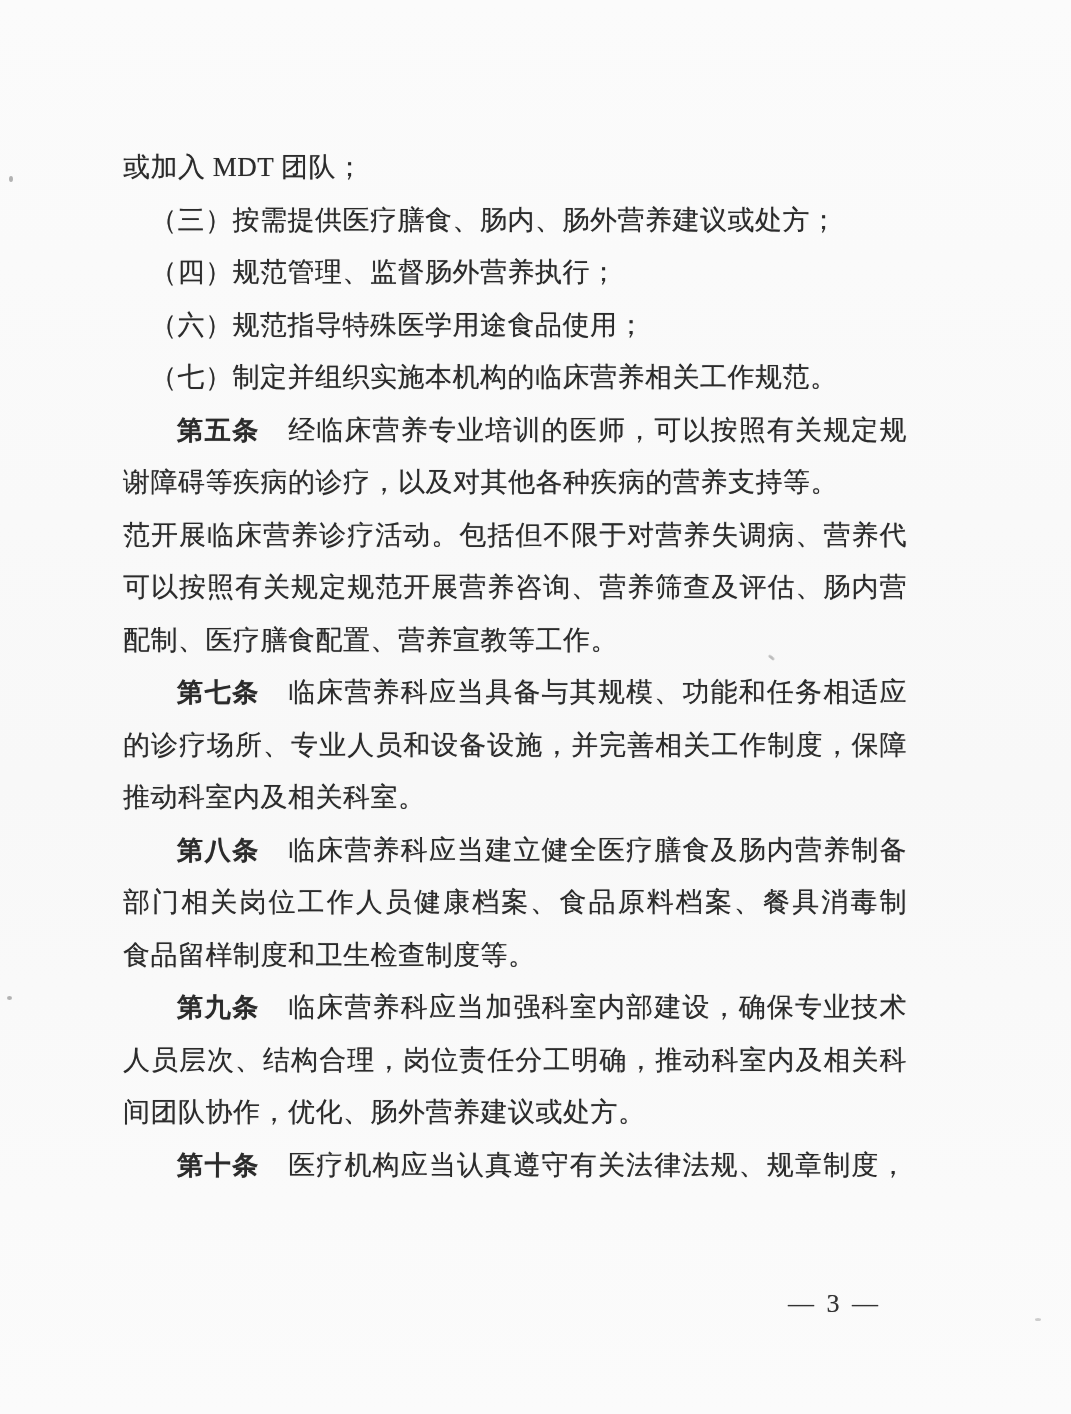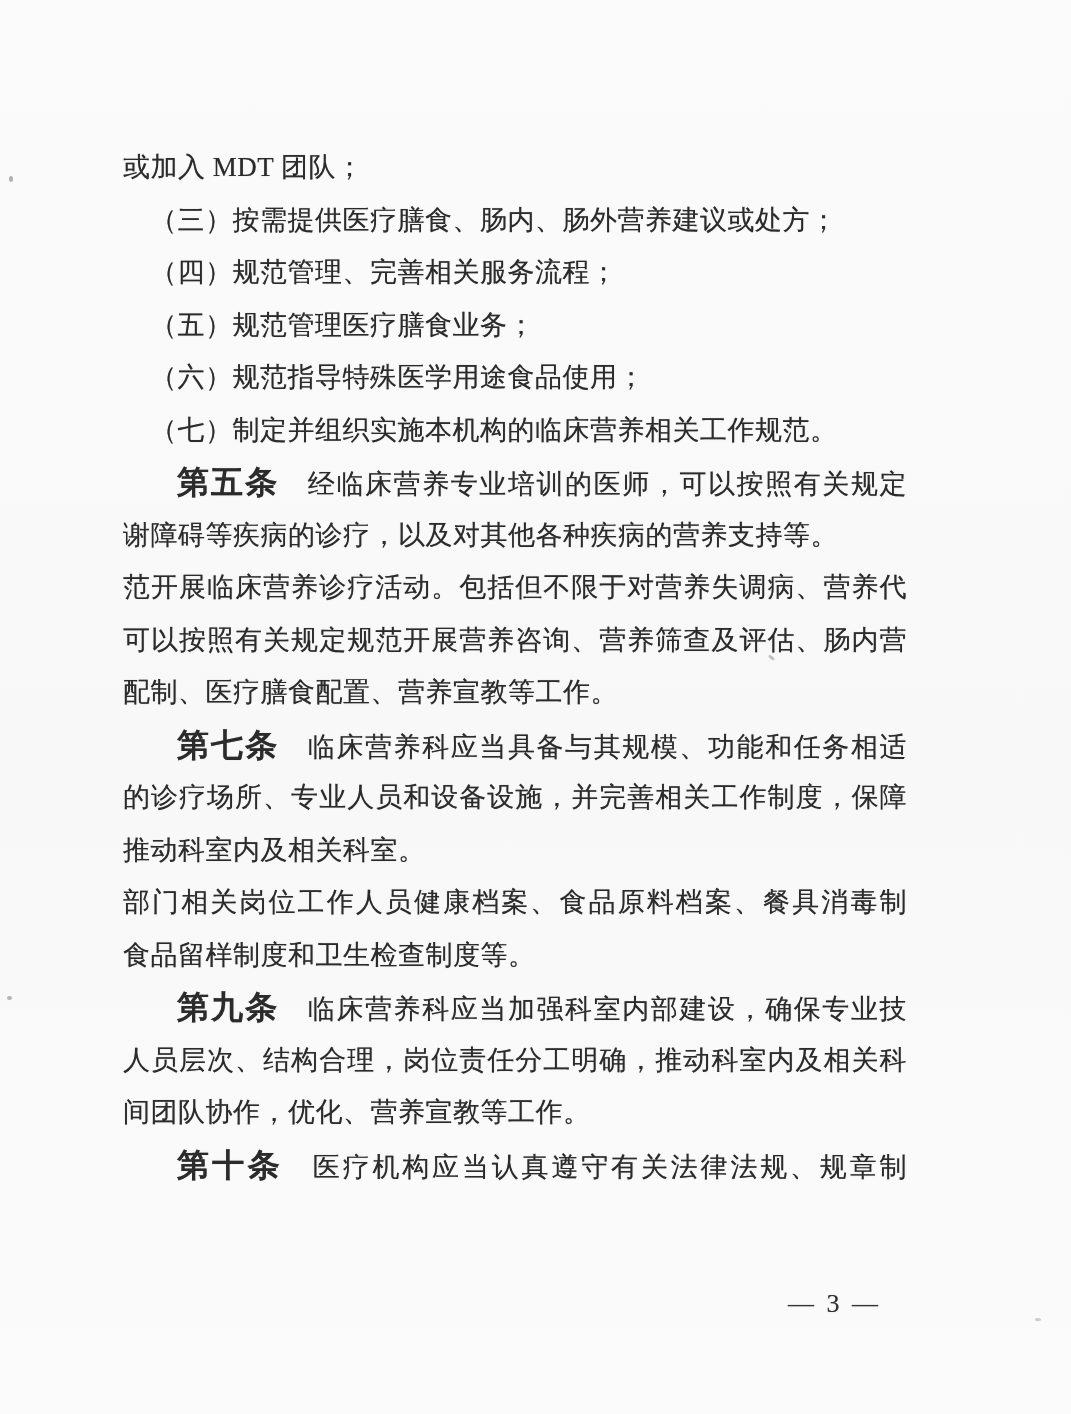--- a/index.html
+++ b/index.html
@@ -36,21 +36,21 @@
   .full {
     white-space: normal;
     text-align: justify;
     text-align-last: justify;
     text-justify: inter-character;
     overflow: hidden;
   }
   .lead {
     font-weight: 700;
     font-family: "Liberation Sans", "DejaVu Sans", sans-serif;
-    font-size: 32px;
+    font-size: 26px;
     letter-spacing: 1px;
   }
   .footer {
     position: absolute;
     top: 1284px;
     left: 123px;
     width: 784px;
     box-sizing: border-box;
     padding-right: 26px;
     text-align: right;
@@ -71,42 +71,42 @@
   .speck-3 { left: 768px;  top: 656px;  width: 7px; height: 3px; transform: rotate(38deg); background: rgba(90,90,90,0.38); }
   .speck-4 { left: 1035px; top: 1318px; width: 6px; height: 3px; background: rgba(120,120,120,0.35); }
 </style>
 </head>
 <body>
 
 <div class="page">
   <main class="textblock">
     <div class="line">或加入 MDT 团队；</div>
     <div class="line indent-item">（三）按需提供医疗膳食、肠内、肠外营养建议或处方；</div>
-    <div class="line indent-item">（四）规范管理、完善相关服务流程；</div>
-    <div class="line indent-item">（五）规范管理医疗膳食业务；</div>
+    <div class="line indent-item">（四）规范管理、监督肠外营养执行；</div>
     <div class="line indent-item">（六）规范指导特殊医学用途食品使用；</div>
     <div class="line indent-item">（七）制定并组织实施本机构的临床营养相关工作规范。</div>
 
     <div class="line indent-para full"><span class="lead">第五条</span><span>　经临床营养专业培训的医师，可以按照有关规定规</span></div>
     <div class="line">谢障碍等疾病的诊疗，以及对其他各种疾病的营养支持等。</div>
     <div class="line full">范开展临床营养诊疗活动。包括但不限于对营养失调病、营养代</div>
 
     <div class="line full">可以按照有关规定规范开展营养咨询、营养筛查及评估、肠内营养</div>
     <div class="line">配制、医疗膳食配置、营养宣教等工作。</div>
 
     <div class="line indent-para full"><span class="lead">第七条</span><span>　临床营养科应当具备与其规模、功能和任务相适应</span></div>
     <div class="line full">的诊疗场所、专业人员和设备设施，并完善相关工作制度，保障临</div>
     <div class="line">推动科室内及相关科室。</div>
 
+    <div class="line indent-para full"><span class="lead">第八条</span><span>　临床营养科应当建立健全医疗膳食及肠内营养制备</span></div>
     <div class="line full">部门相关岗位工作人员健康档案、食品原料档案、餐具消毒制度、</div>
     <div class="line">食品留样制度和卫生检查制度等。</div>
 
     <div class="line indent-para full"><span class="lead">第九条</span><span>　临床营养科应当加强科室内部建设，确保专业技术</span></div>
     <div class="line full">人员层次、结构合理，岗位责任分工明确，推动科室内及相关科室</div>
-    <div class="line">间团队协作，优化、营养宣教等工作。</div>
+    <div class="line">间团队协作，优化、肠外营养建议或处方。</div>
 
     <div class="line indent-para full"><span class="lead">第十条</span><span>　医疗机构应当认真遵守有关法律法规、规章制度，遵</span></div>
   </main>
 
   <div class="footer">— 3 —</div>
 
   <div class="speck speck-1"></div>
   <div class="speck speck-2"></div>
   <div class="speck speck-3"></div>
   <div class="speck speck-4"></div>

